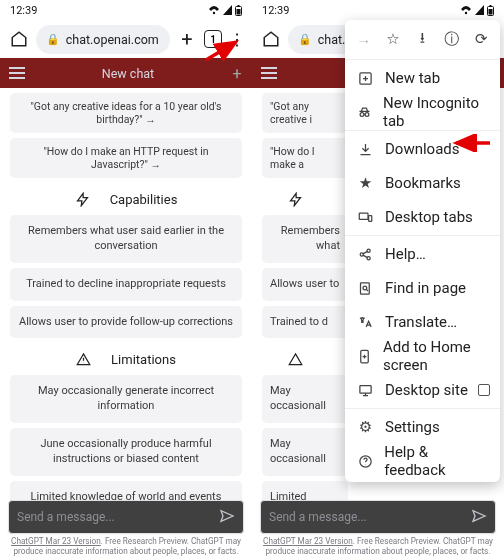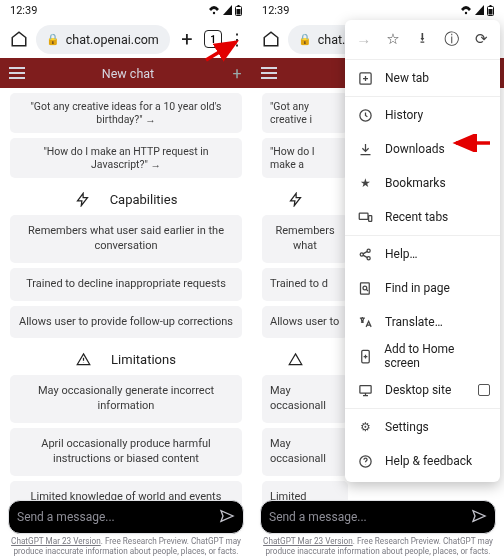--- a/index.html
+++ b/index.html
@@ -26,30 +26,30 @@
   .tabplus { width:30px; text-align:center; font-size:16px; color:#9aa; }
 
   .chip { margin:5px 10px; background:#f3f3f5; border-radius:5px; padding:7px 8px; font-size:10.5px; color:#3a3a3a; text-align:center; }
   .chipq { font-style:normal; }
 
   .section-h { display:flex; align-items:center; justify-content:center; gap:20px; margin:14px 0 8px; font-size:13px; color:#222; }
   .section-h svg { width:15px; height:15px; }
 
   .cap { margin:5px 10px; background:#f3f3f5; border-radius:5px; padding:9px 8px; font-size:11px; color:#3a3a3a; text-align:center; line-height:1.35; }
 
-  .composer { position:absolute; bottom:26px; left:8px; right:8px; height:34px; border:1px solid #e0e1e5; border-radius:12px; display:flex; align-items:center; padding:0 8px; font-size:12px; color:#8e8e97; background:#000000; box-shadow:0 1px 3px rgba(0,0,0,0.04); }
+  .composer { position:absolute; bottom:26px; left:8px; right:8px; height:34px; border:1px solid #e0e1e5; border-radius:4px; display:flex; align-items:center; padding:0 8px; font-size:12px; color:#8e8e97; background:#404040; box-shadow:0 1px 3px rgba(0,0,0,0.04); }
   .composer .send { margin-left:auto; color:#c2c2cb; }
   .foot { position:absolute; bottom:4px; left:8px; right:8px; font-size:8.2px; color:#7a7a82; text-align:center; line-height:1.25; }
   .foot u { }
 
   
   .topstrip { height:38px; display:flex; align-items:center; justify-content:space-around; padding:0 4px; }
   .topstrip span { width:24px; text-align:center; color:#444; font-size:15px; }
   .menu { position:absolute; top:20px; right:4px; width:155px; background:#fff; border-radius:6px; box-shadow:0 4px 14px rgba(0,0,0,0.25); z-index:5; padding-bottom:4px; }
-  .mrow { height:34px; display:flex; align-items:center; gap:11px; padding:0 12px; font-size:12px; color:#222; position:relative; }
+  .mrow { height:34px; display:flex; align-items:center; gap:11px; padding:0 12px; font-size:15px; color:#222; position:relative; }
   .mrow .mi { width:17px; display:flex; align-items:center; justify-content:center; color:#444; }
   .msep { height:1px; background:#eee; margin:1px 0; }
   .mrow .box { position:absolute; right:10px; width:12px; height:12px; border:1.5px solid #555; border-radius:2px; }
 
   .red-arrow { position:absolute; z-index:6; }
   .red-arrow svg { display:block; }
 </style>
 </head>
 <body>
 
@@ -111,21 +111,21 @@
     <div class="cap">Allows user to provide follow-up corrections</div>
 
     <div class="section-h">
       <svg viewBox="0 0 24 24" fill="none" stroke="#222" stroke-width="2">
           <path d="M12 3 L22 20 H2 Z"></path>
           <path d="M12 9v5M12 17v0.5"></path>
         </svg>
       <span>Limitations</span>
     </div>
     <div class="cap">May occasionally generate incorrect information</div>
-    <div class="cap">April occasionally produce harmful instructions or biased content</div>
+    <div class="cap">June occasionally produce harmful instructions or biased content</div>
     <div class="cap">Limited knowledge of world and events after 2021</div>
 
     <div class="composer">
       <span>Send a message...</span>
       <span class="send"><svg width="16" height="16" viewBox="0 0 24 24" fill="none" stroke="#c2c2cb" stroke-width="2">
             <path d="M3 20 L21 12 L3 4 L6 12 Z"></path>
           </svg></span>
     </div>
     <div class="foot"><u>ChatGPT Mar 23 Version</u><span>. Free Research Preview. ChatGPT may produce inaccurate information about people, places, or facts.</span></div>
   </div>
@@ -182,23 +182,23 @@
           </svg>
         </span>
     </div>
     <div class="chip chipq" style="width:86px; text-align:left;"><span>"Got any creative i</span></div>
     <div class="chip chipq" style="width:86px; text-align:left;"><span>"How do I make a</span></div>
     <div class="section-h" style="justify-content:flex-start; padding-left:36px;">
       <svg viewBox="0 0 24 24" fill="none" stroke="#222" stroke-width="2">
           <path d="M13 2 L4 14 H11 L10 22 L20 9 H13 Z"></path>
         </svg>
     </div>
-    <div class="cap" style="width:86px; text-align:center;">Remembers what</div>
+    <div class="cap" style="width:86px; text-align:right;">Remembers what</div>
+    <div class="cap" style="width:86px; text-align:left;">Allows user to</div>
     <div class="cap" style="width:86px; text-align:left;">Trained to d</div>
-    <div class="cap" style="width:86px; text-align:left;">Allows user to</div>
     <div class="section-h" style="justify-content:flex-start; padding-left:36px;">
       <svg viewBox="0 0 24 24" fill="none" stroke="#222" stroke-width="2">
           <path d="M12 3 L22 20 H2 Z"></path>
         </svg>
     </div>
     <div class="cap" style="width:86px; text-align:left;">May occasionall</div>
     <div class="cap" style="width:86px; text-align:left;">May occasionall</div>
     <div class="cap" style="width:86px; text-align:left;">Limited knowled</div>
 
     <div class="composer">
@@ -221,50 +221,51 @@
     <div class="msep"></div>
     <div class="mrow">
         <span class="mi">
           <svg width="15" height="15" viewBox="0 0 24 24" fill="none" stroke="#444" stroke-width="2">
             <rect x="3" y="3" width="18" height="18" rx="2"></rect>
             <path d="M12 8v8M8 12h8"></path>
           </svg>
         </span>
         <span>New tab</span>
       </div>
+    <div class="mrow">
+        <span class="mi">
+          <svg width="15" height="15" viewBox="0 0 24 24" fill="none" stroke="#444" stroke-width="2">
+            <circle cx="8" cy="15" r="3"></circle>
+            <circle cx="16" cy="15" r="3"></circle>
+            <path d="M11 15h2M4 10h16M7 10l2-5h6l2 5"></path>
+          </svg>
+        </span>
+        <span>New Incognito tab</span>
+      </div>
     <div class="msep"></div>
-    <div class="mrow">
-        <span class="mi">
-          <svg width="15" height="15" viewBox="0 0 24 24" fill="none" stroke="#444" stroke-width="2">
-            <circle cx="12" cy="12" r="9"></circle>
-            <path d="M12 7v5l3 2"></path>
-          </svg>
-        </span>
-        <span>History</span>
-      </div>
     <div class="mrow">
         <span class="mi">
           <svg width="15" height="15" viewBox="0 0 24 24" fill="none" stroke="#444" stroke-width="2">
             <path d="M12 3v12M7 10l5 5 5-5M4 20h16"></path>
           </svg>
         </span>
         <span>Downloads</span>
       </div>
     <div class="mrow">
         <span class="mi">★</span>
         <span>Bookmarks</span>
       </div>
     <div class="mrow">
         <span class="mi">
           <svg width="15" height="15" viewBox="0 0 24 24" fill="none" stroke="#444" stroke-width="2">
             <rect x="2" y="5" width="14" height="10" rx="1"></rect>
             <rect x="17" y="9" width="5" height="9" rx="1"></rect>
           </svg>
         </span>
-        <span>Recent tabs</span>
+        <span>Desktop tabs</span>
       </div>
     <div class="msep"></div>
     <div class="mrow">
         <span class="mi">
           <svg width="15" height="15" viewBox="0 0 24 24" fill="none" stroke="#444" stroke-width="2">
             <circle cx="6" cy="12" r="2.5"></circle>
             <circle cx="17" cy="6" r="2.5"></circle>
             <circle cx="17" cy="18" r="2.5"></circle>
             <path d="M8 11l7-4M8 13l7 4"></path>
           </svg>

